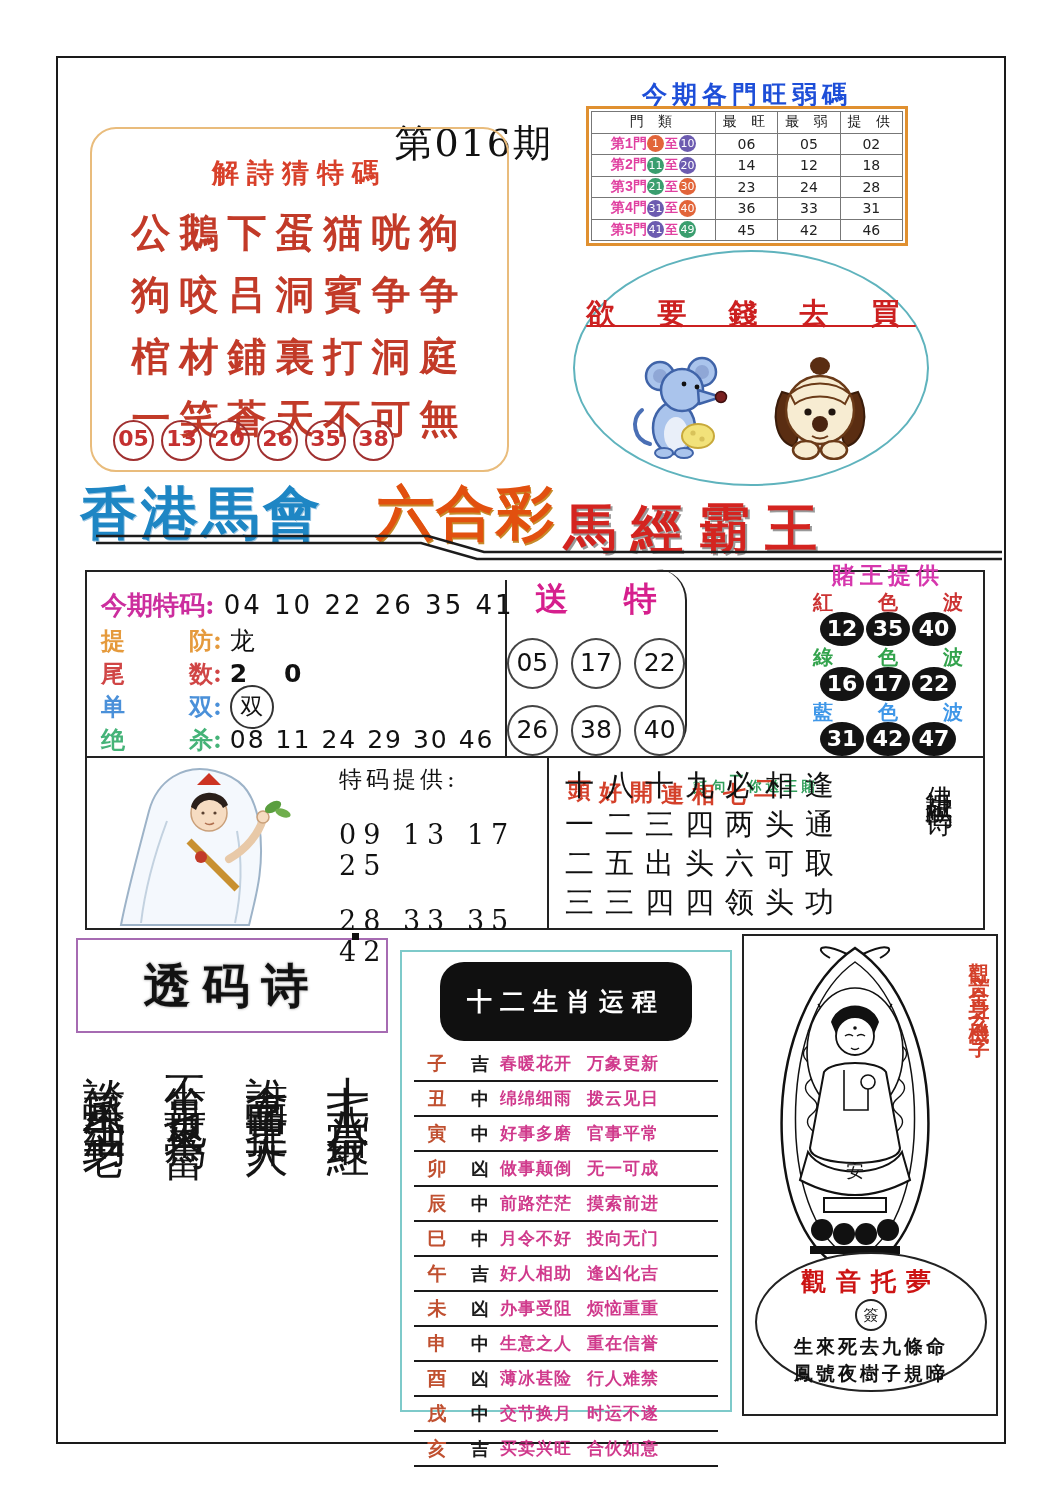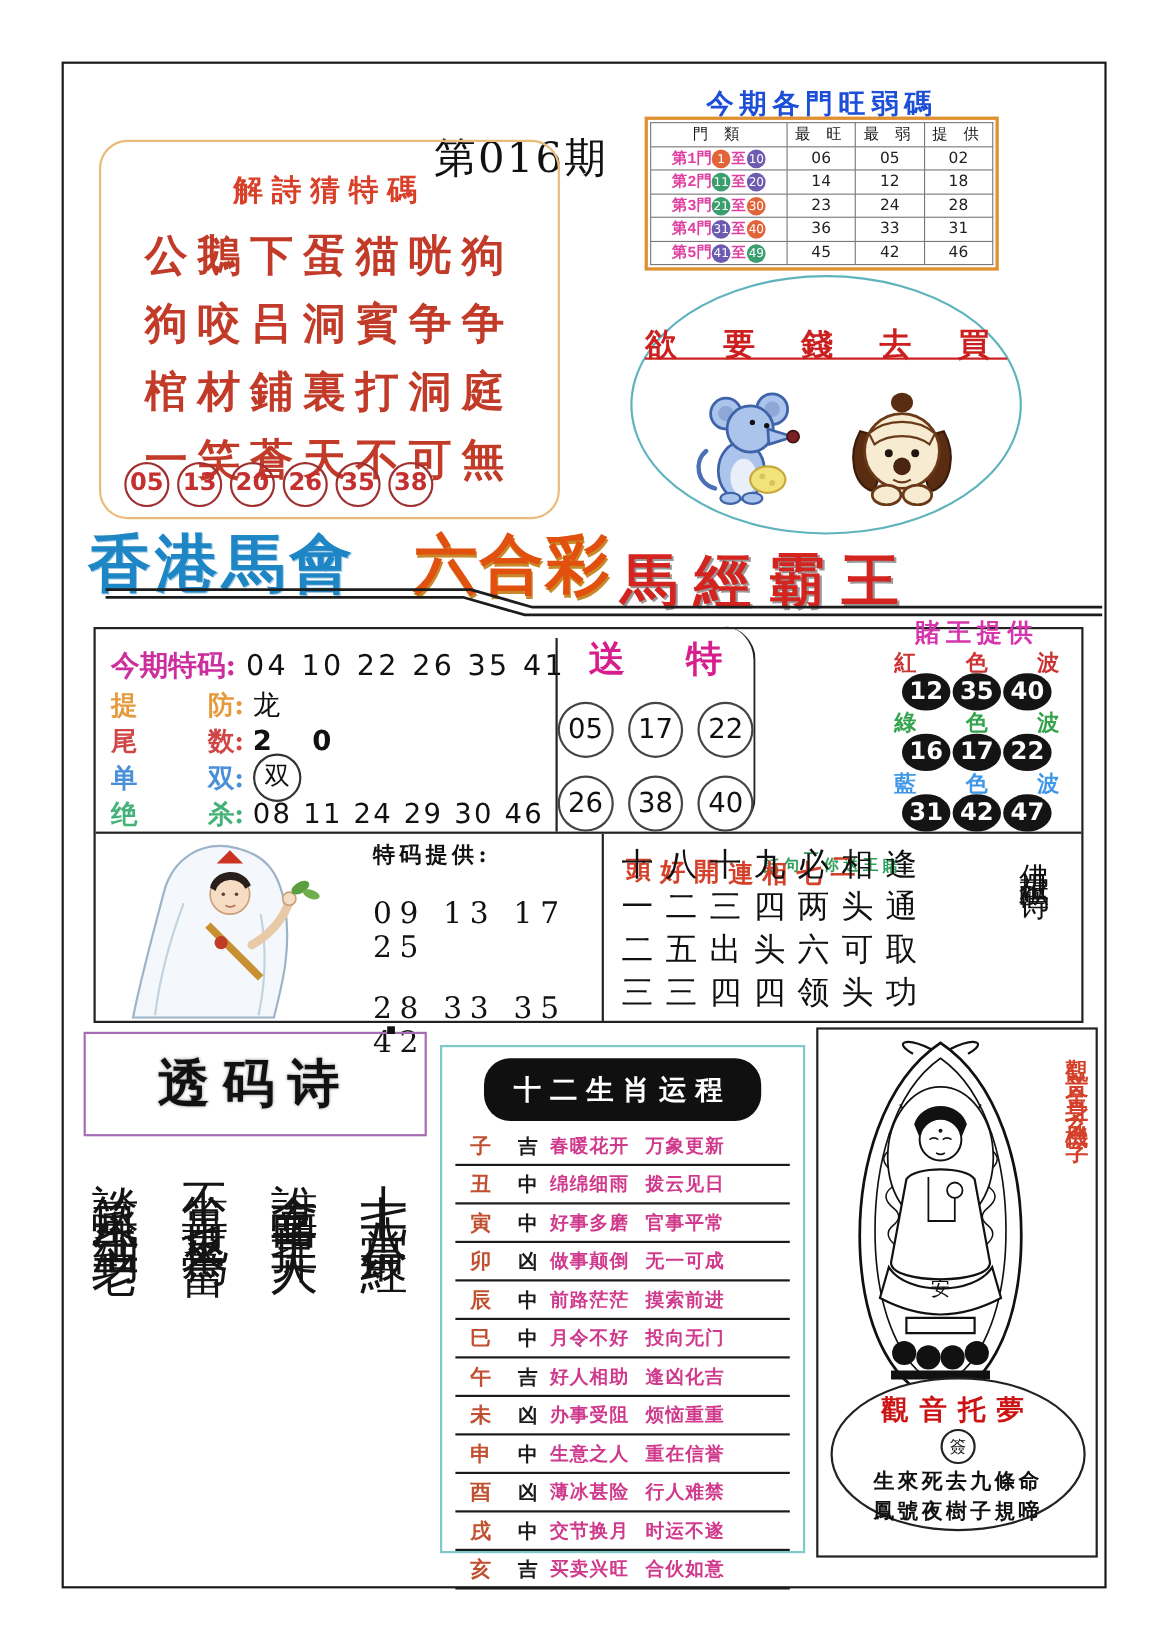--- a/index.html
+++ b/index.html
@@ -88,37 +88,37 @@
   .waves-title{margin-top:4px;text-align:center;color:#d636ad;font-size:23px;font-weight:bold;letter-spacing:5px;}
   .wave-label{display:flex;justify-content:space-between;padding:0 20px;font-size:20px;font-weight:bold;height:22px;line-height:22px;}
   .wl-red{color:#cc3333;}
   .wl-green{color:#33a34d;}
   .wl-blue{color:#3f97e8;}
   .wave-balls{display:flex;justify-content:center;margin-top:-1px;}
   .ball{width:44px;height:34px;border-radius:50%;background:#141414;color:#fff;font-size:22px;font-weight:bold;
         line-height:34px;text-align:center;margin:0 1px;font-family:"DejaVu Sans","Liberation Sans",sans-serif;}
 
   .offer-block{position:absolute;left:252px;top:6px;width:205px;}
-  .offer-label{font-size:20px;font-weight:bold;letter-spacing:4px;}
+  .offer-label{font-size:23px;font-weight:normal;letter-spacing:4px;}
   .offer-line{font-size:27px;letter-spacing:7px;margin-top:24px;font-family:"DejaVu Serif",serif;}
   .verse-block{position:absolute;left:16px;top:8px;}
   .verse-line{font-size:29px;letter-spacing:11px;line-height:39px;}
   .verse-title{position:absolute;right:26px;top:6px;writing-mode:vertical-rl;font-size:27px;letter-spacing:6px;}
 
   
   .touma-box{left:76px;top:938px;width:312px;height:95px;border:2px solid #a66bb2;box-sizing:border-box;}
   .touma-title{text-align:center;line-height:91px;font-size:47px;font-weight:bold;letter-spacing:12px;color:#111;text-shadow:0 0 3px #8a8a8a;}
   .tiny-dot{left:352px;top:933px;width:7px;height:7px;background:#111;}
   .vpoem{left:62px;top:1042px;width:330px;height:392px;display:flex;flex-direction:row-reverse;justify-content:space-between;padding:0 14px;box-sizing:border-box;}
   .vpoem-col{writing-mode:vertical-rl;font-size:43px;letter-spacing:10px;color:#141414;font-weight:500;}
 
   
   .zf-box{left:400px;top:950px;width:332px;height:462px;border:2px solid #7ecaca;box-sizing:border-box;background:#fff;}
   .zf-pill{width:252px;margin:10px auto 6px;background:#101010;color:#fff;border-radius:24px;text-align:center;
-           font-size:25px;font-weight:bold;letter-spacing:8px;padding:12px 0;}
+           font-size:25px;font-weight:bold;letter-spacing:8px;padding:23px 0;}
   .zf-rows{margin:0 12px;}
   .zf-row{height:33px;display:flex;align-items:center;border-bottom:2px solid #1a1a1a;}
   .zf-z{width:46px;text-align:center;color:#c05030;font-size:19px;font-weight:bold;}
   .zf-l{width:40px;text-align:center;color:#1a1a1a;font-size:18px;font-weight:bold;}
   .zf-t{color:#d03a8c;font-size:17px;font-weight:bold;letter-spacing:1px;word-spacing:8px;white-space:nowrap;}
 
   
   .buddha-box{left:742px;top:934px;width:256px;height:482px;border:2px solid #222;box-sizing:border-box;background:#fff;}
   .buddha-side-text{position:absolute;right:3px;top:10px;writing-mode:vertical-rl;color:#d4402a;font-size:21px;font-weight:bold;letter-spacing:12px;}
   .buddha-art{position:absolute;left:8px;top:4px;}

